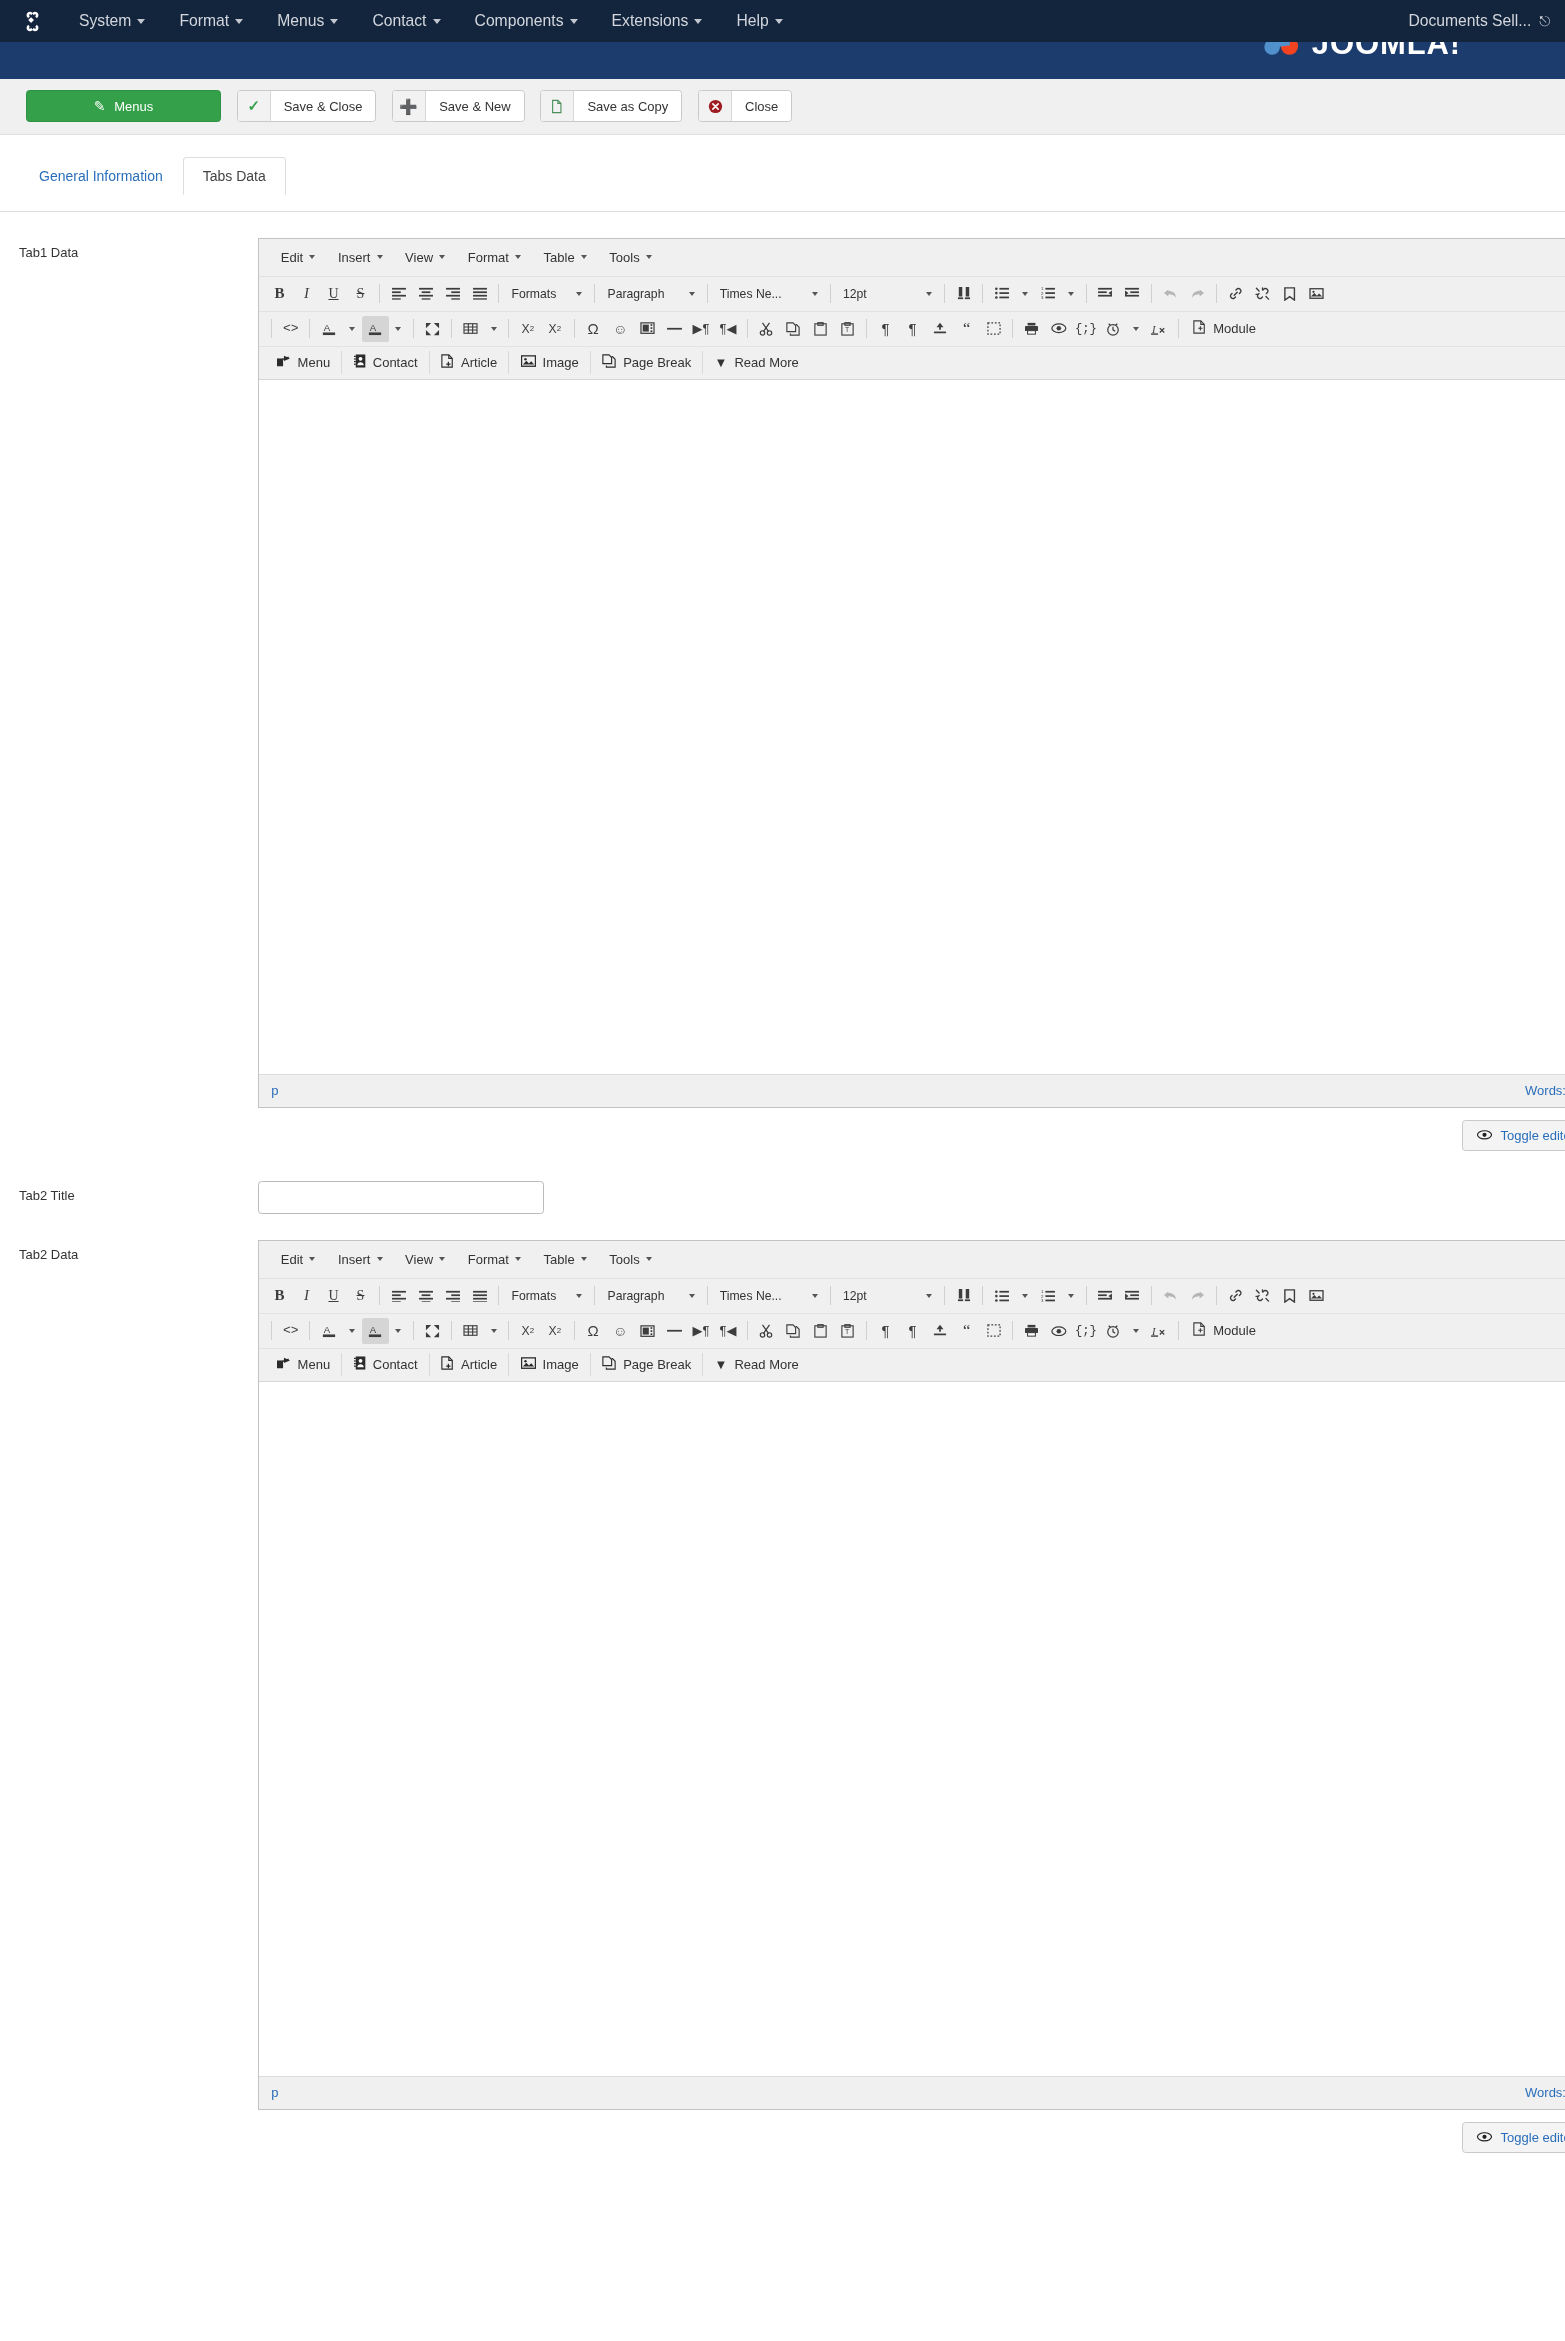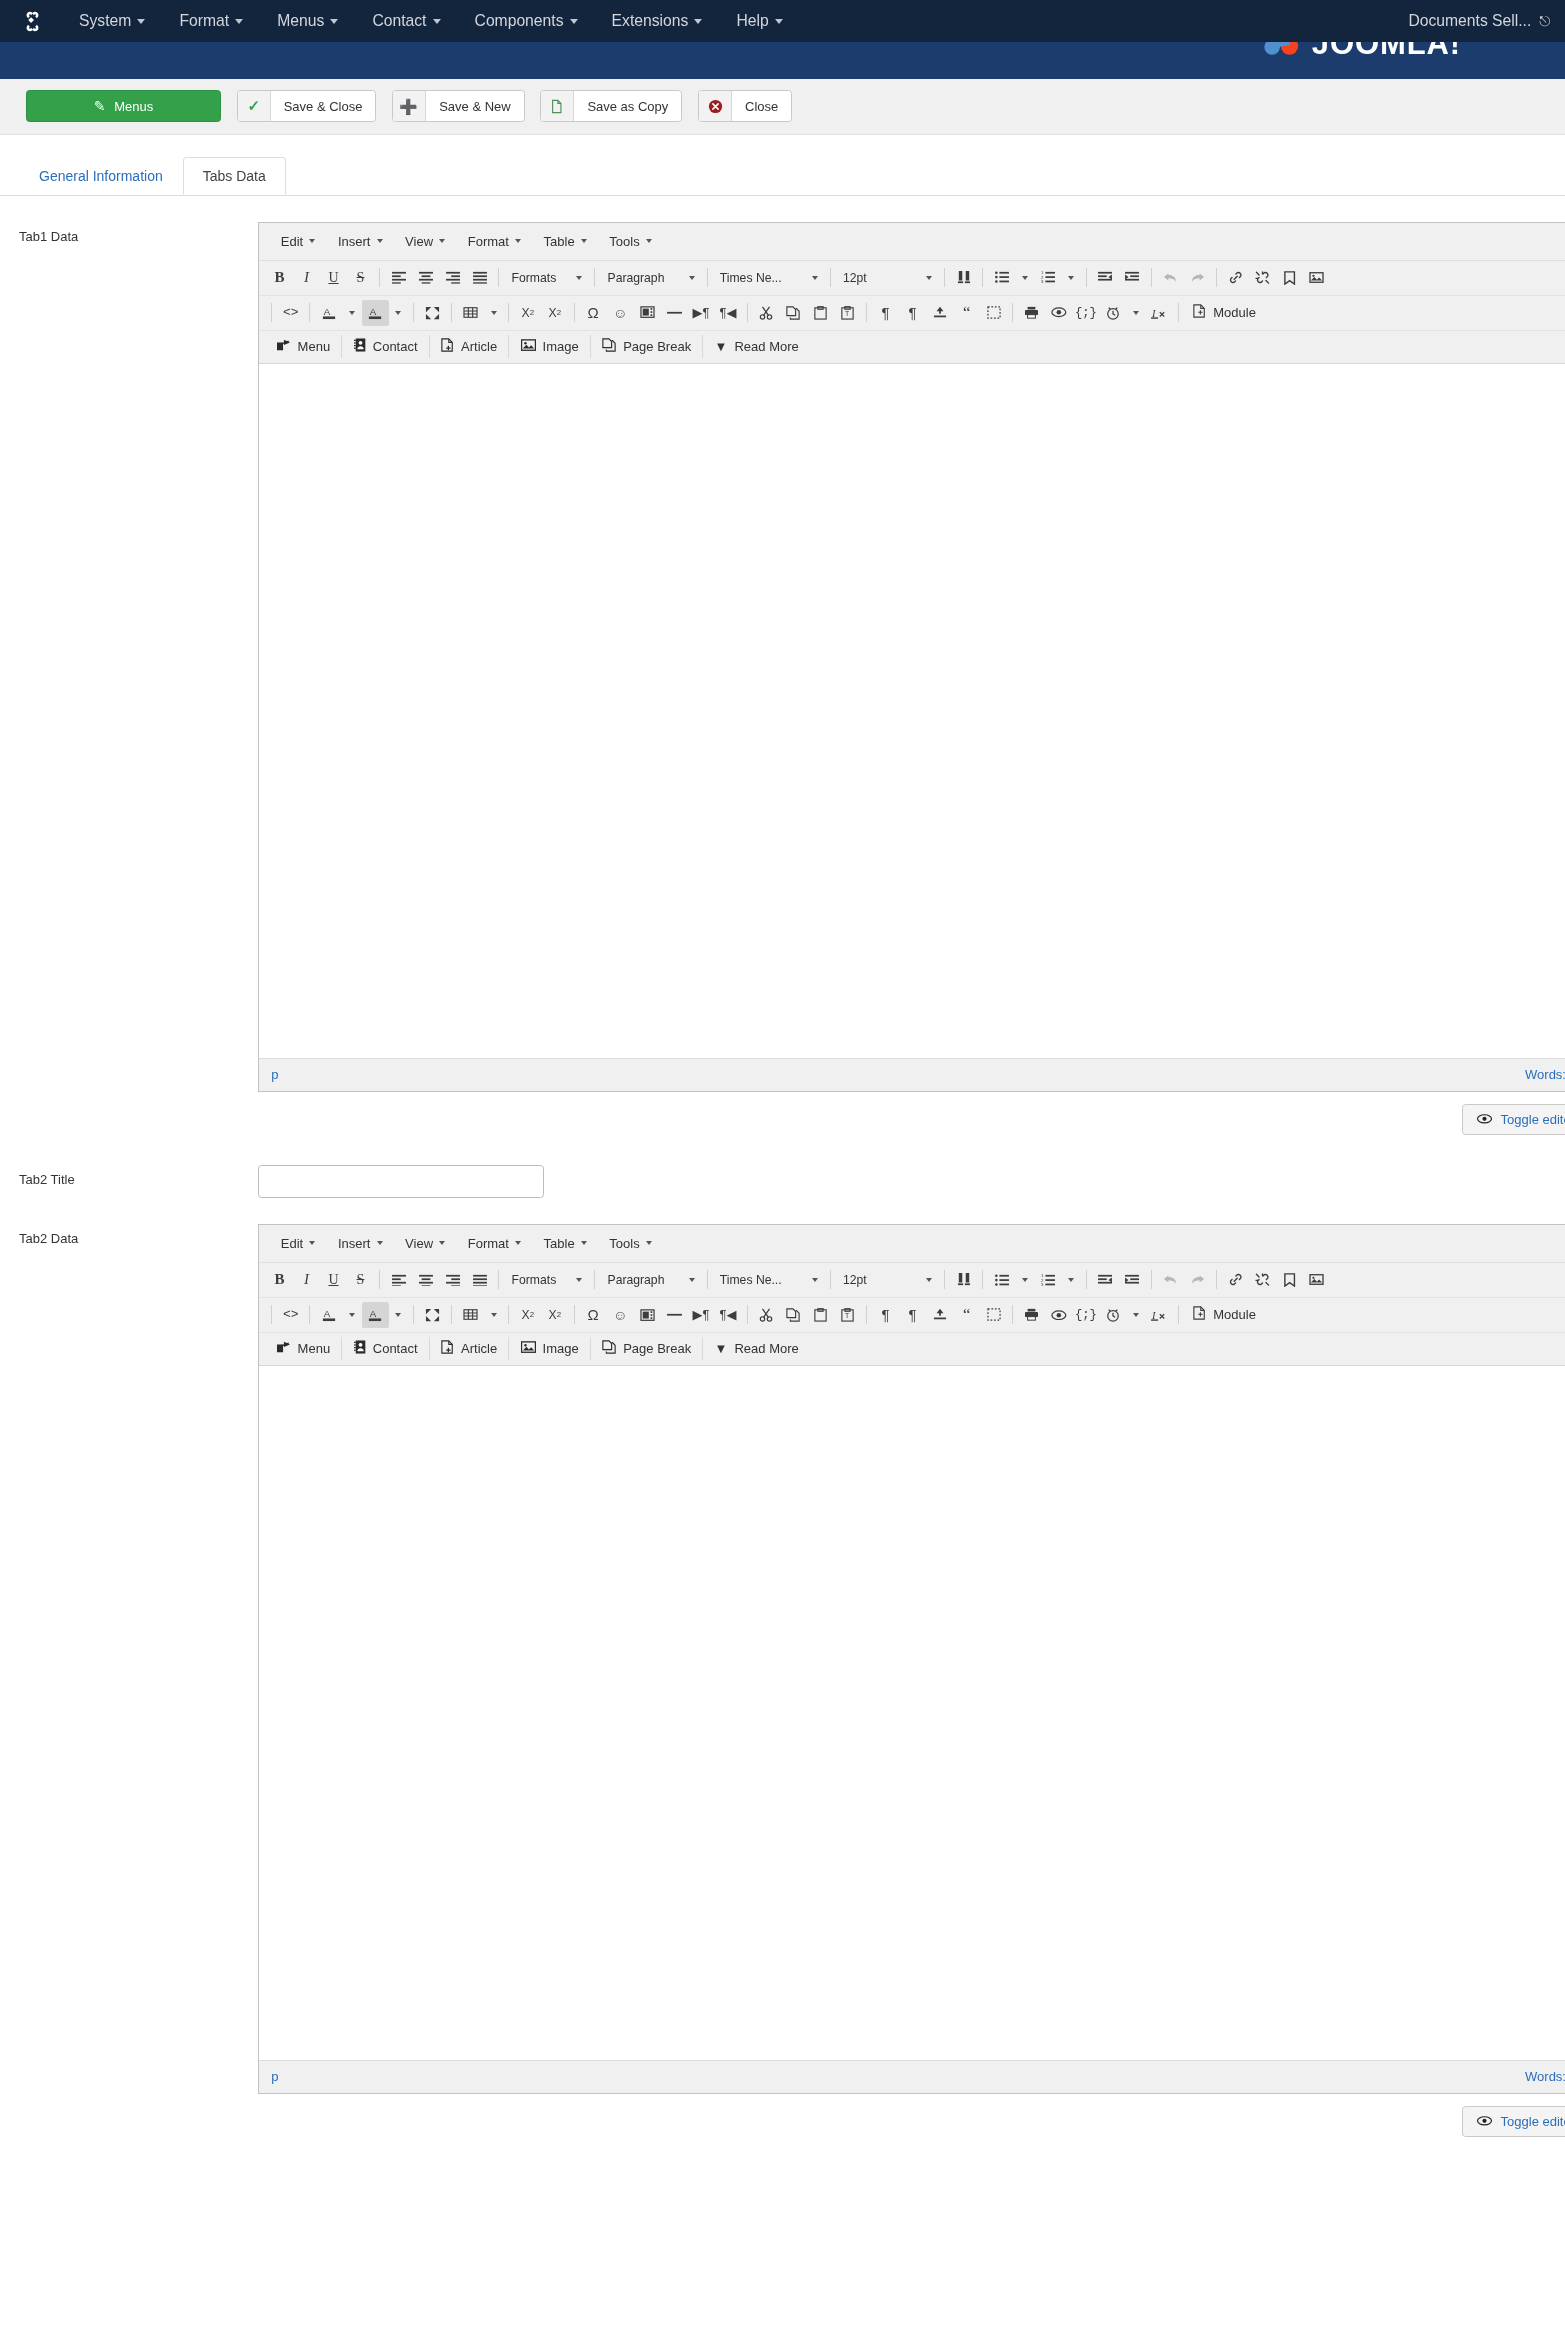--- a/index.html
+++ b/index.html
@@ -123,21 +123,21 @@
   }
   .btn-save .sv-ic{ font-size:14px; }
   .ic-check{ color:#35a04a; font-weight:bold; font-size:16.6px;}
   .ic-plus{ color:#35a04a; font-weight:bold; font-size:18.3px; line-height:1;}
   .ic-copy{ color:#4d8f5b; font-size:14px;}
   .ic-close{ color:#9e1c22; font-size:15px;}
 
   
   .tabs{
     display:flex;
-    padding:21px 0 0 19px;
+    padding:21px 0 16px 19px;
     border-bottom:0.9px solid #ddd;
     background:#fff;
     position:relative;
   }
   .tab{
     padding:9.6px 19px 10.5px 19px;
     font-size:14px;
     color:#2a6ebb;
     cursor:pointer;
     border:0.9px solid transparent;

